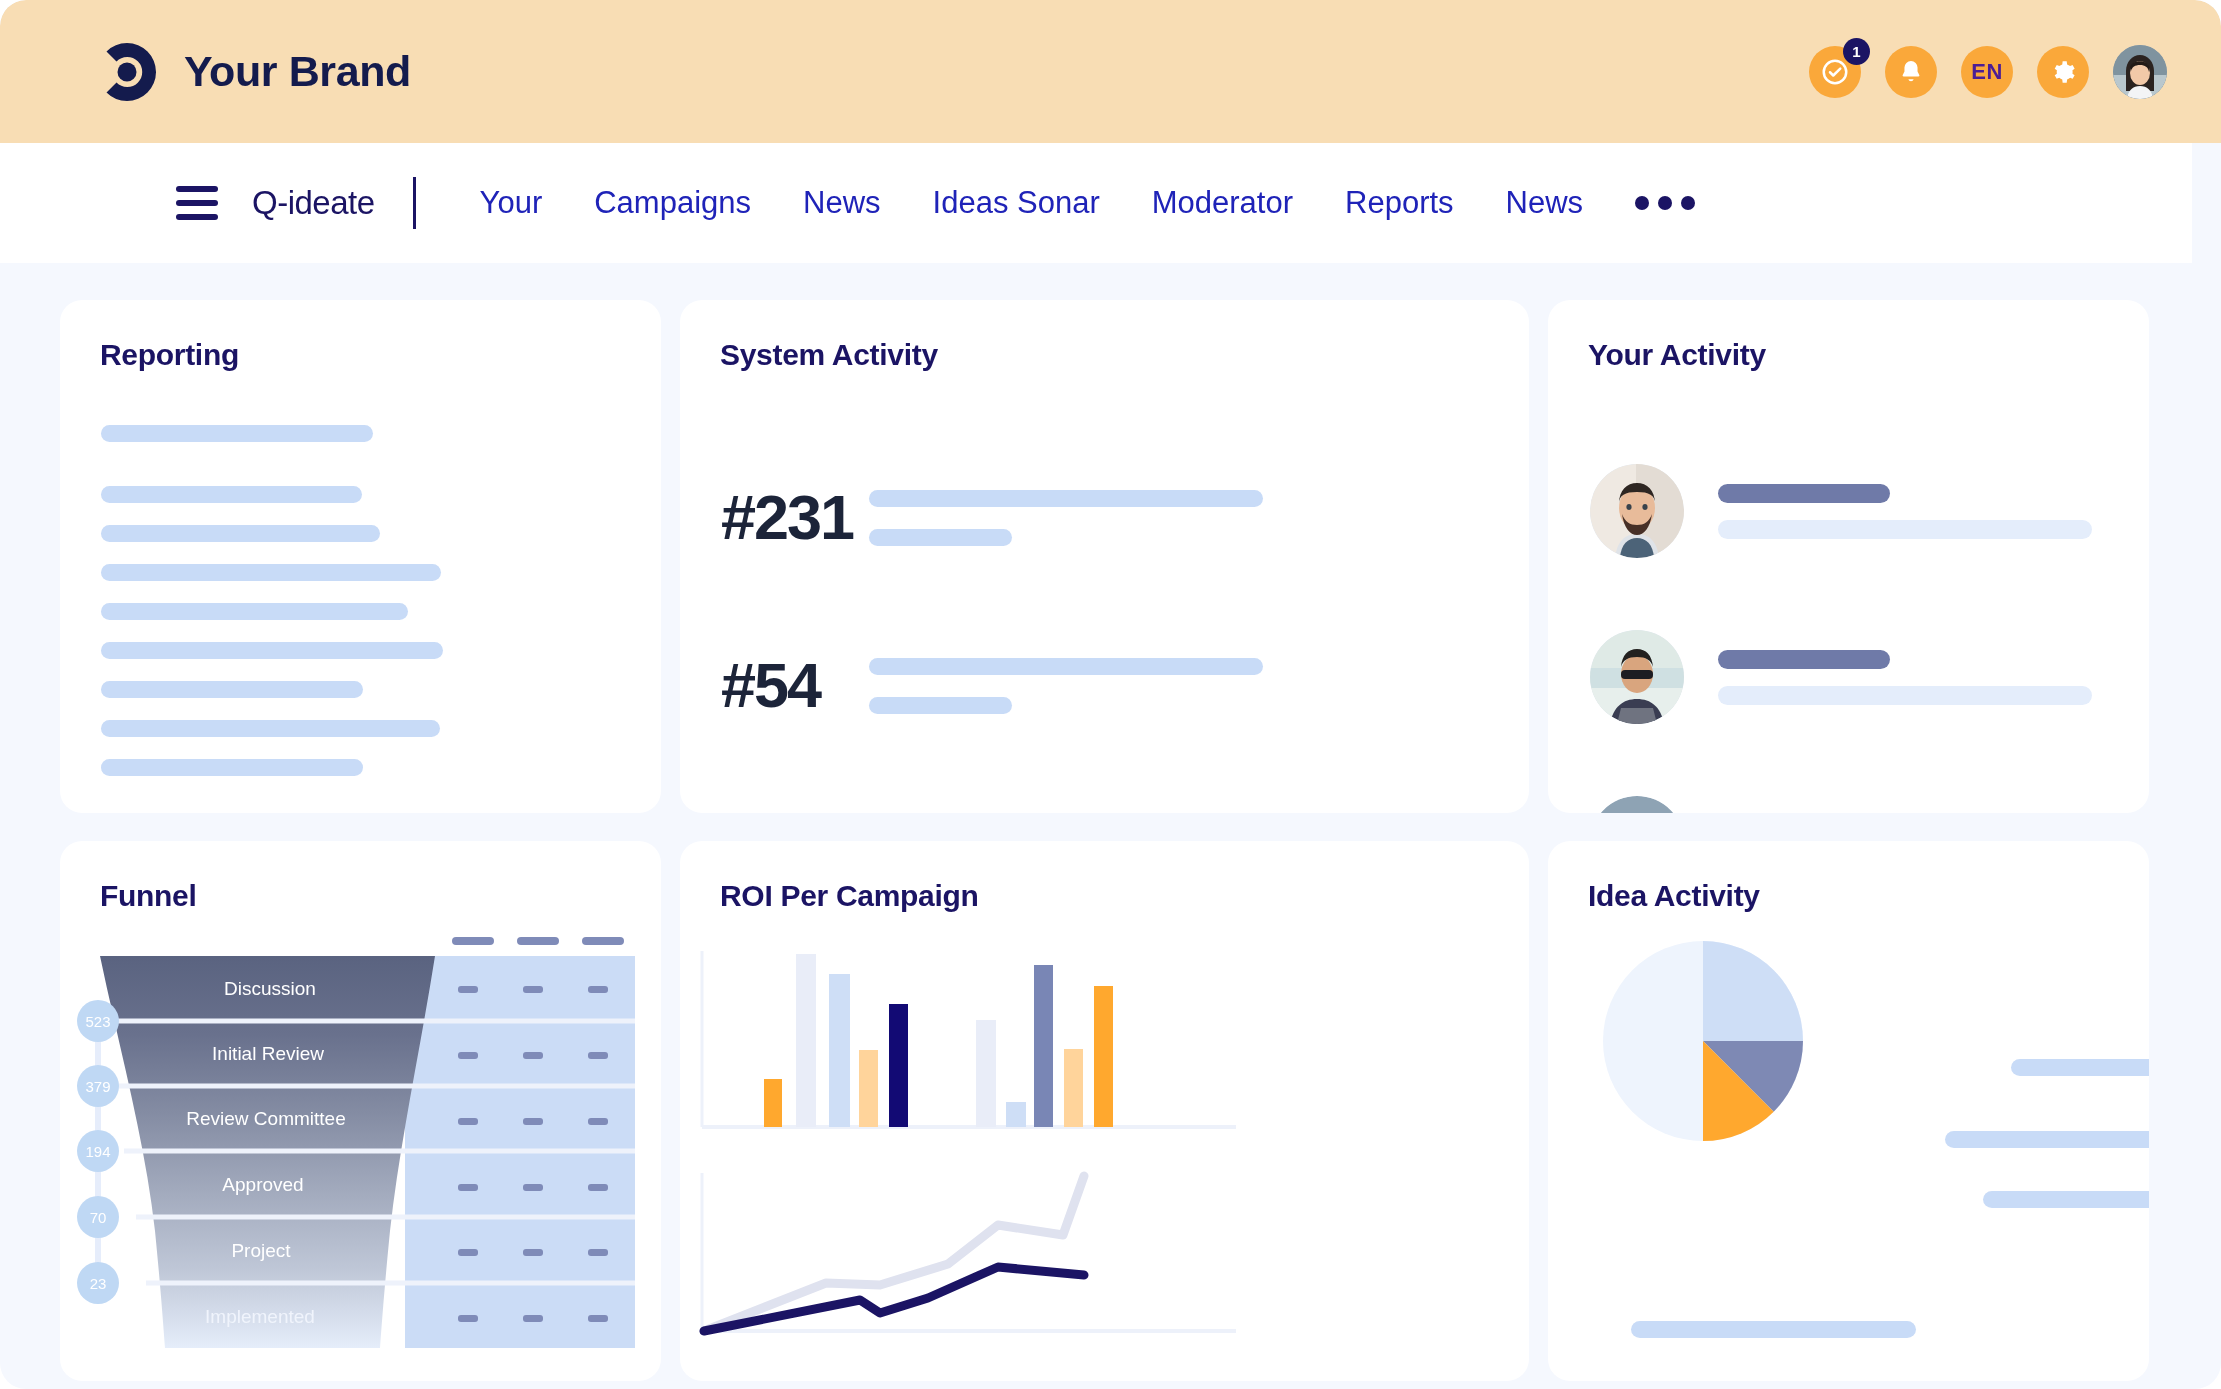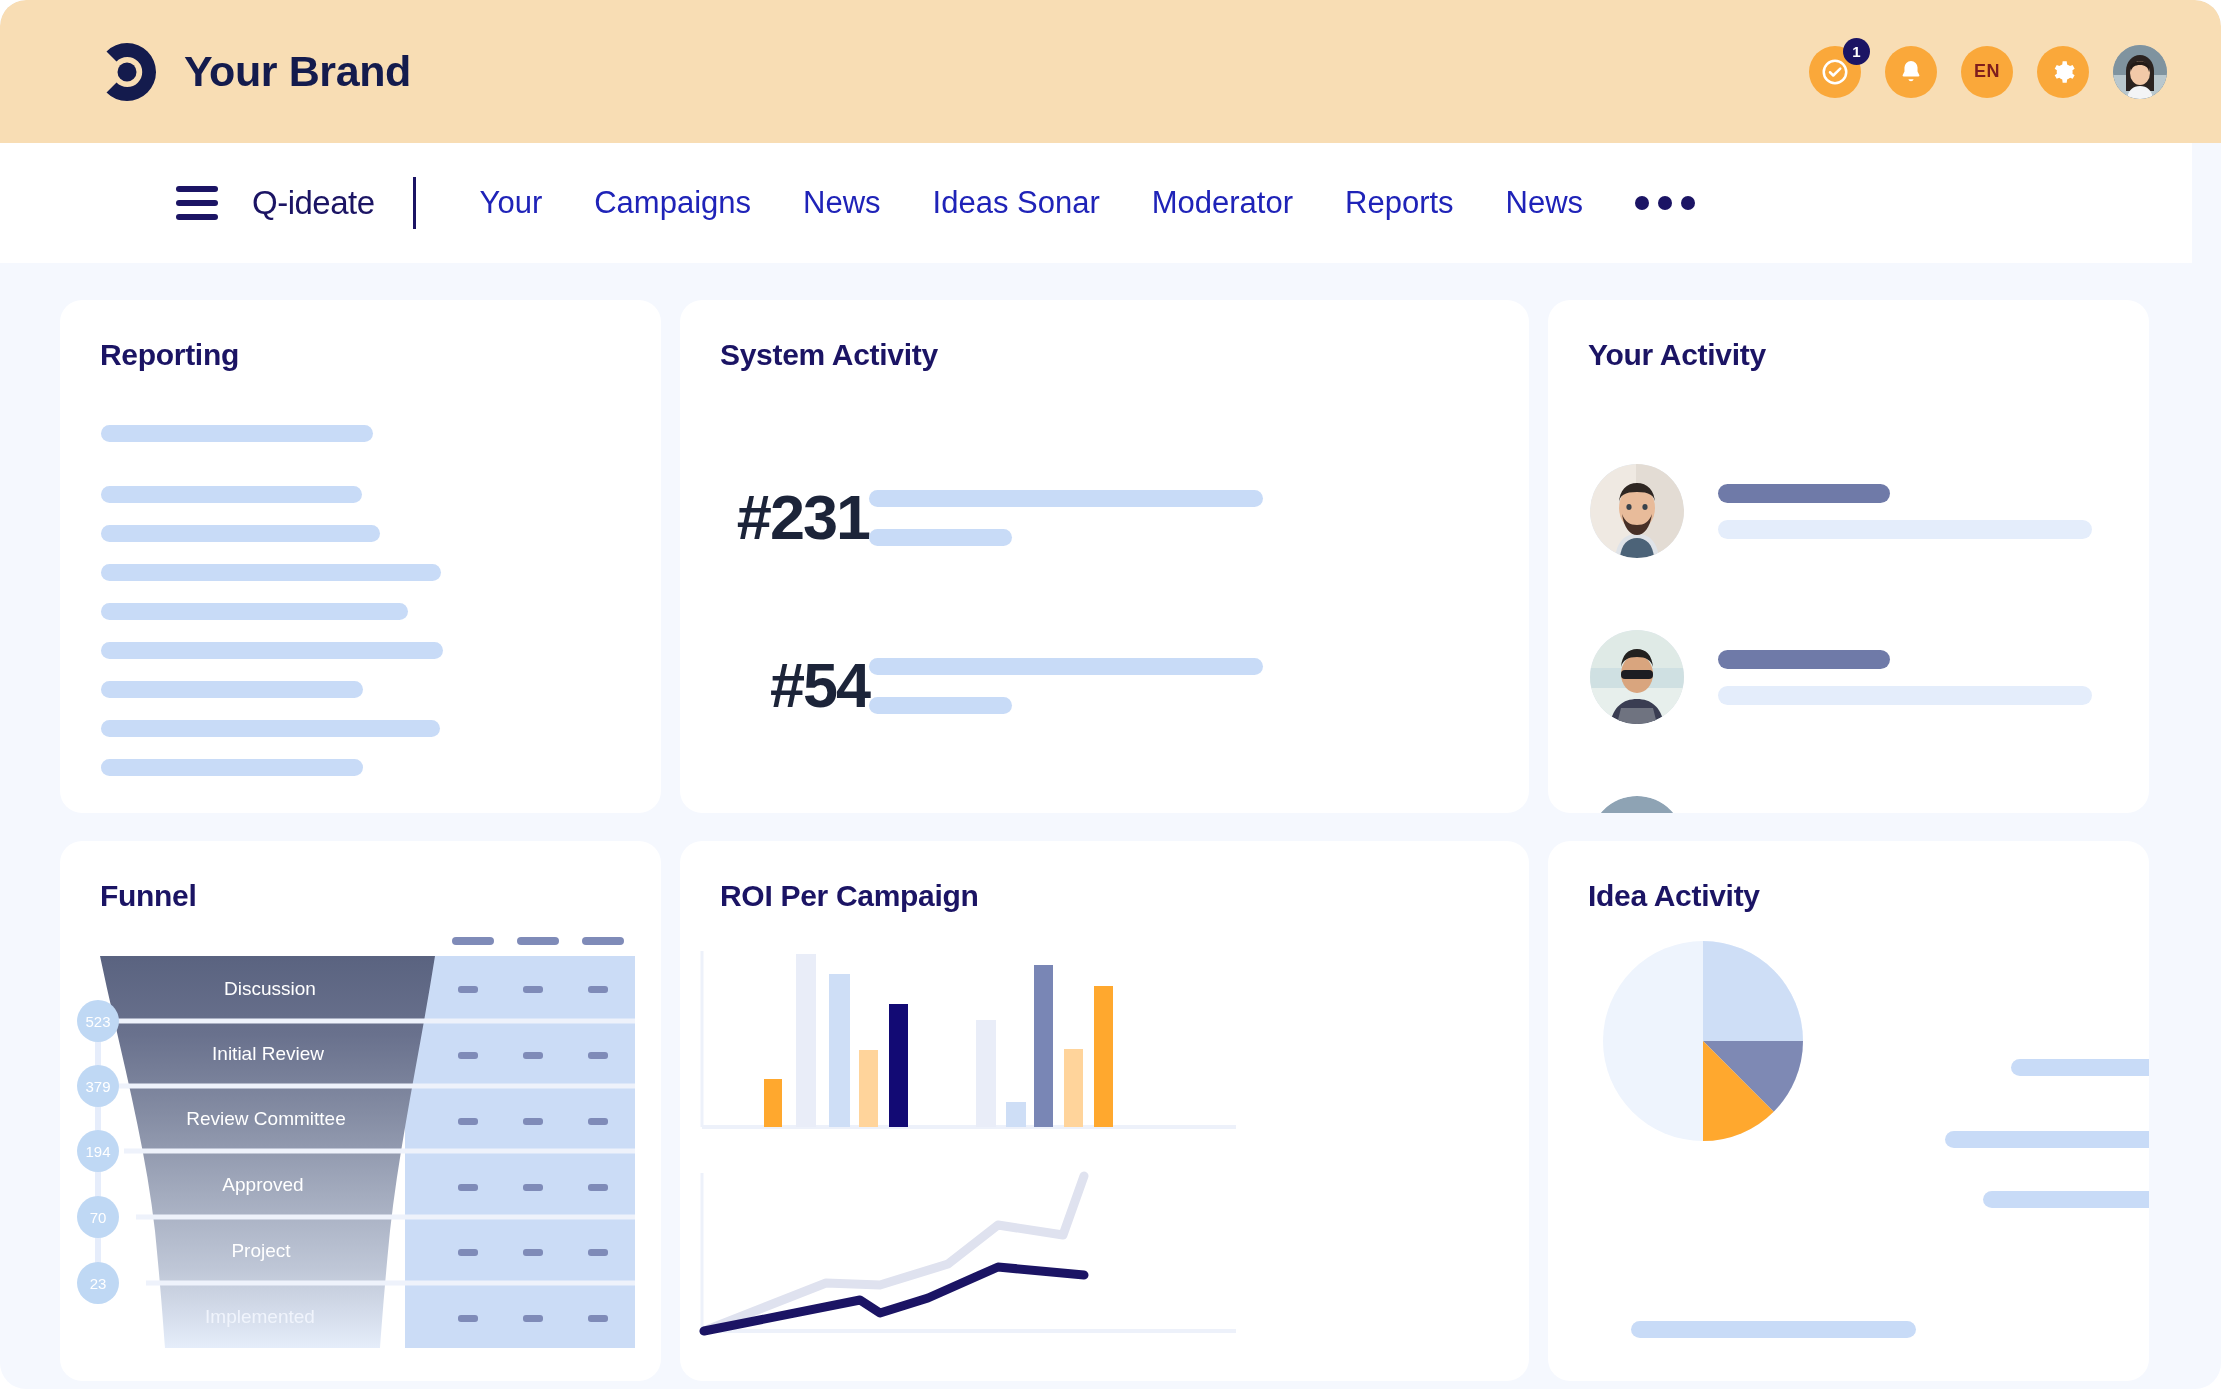--- a/index.html
+++ b/index.html
@@ -8,21 +8,20 @@
     background: #ffffff;
     font-family: "Liberation Sans", sans-serif;
     overflow: hidden;
   }
   .app {
     position: relative;
     width: 2221px; height: 1389px;
     background: #f5f8fe;
     border-radius: 26px;
     overflow: hidden;
-    text-align: right;
   }
 
   
   .brandbar {
     position: absolute; left: 0; top: 0;
     width: 2221px; height: 143px;
     background: #f8ddb4;
     display: flex; align-items: center;
     padding: 0 54px 0 96px;
     border-top-left-radius: 26px;
@@ -39,21 +38,21 @@
   }
   .hicon {
     position: relative;
     width: 52px; height: 52px; border-radius: 50%;
     background: #faa83a;
     display: flex; align-items: center; justify-content: center;
     color: #ffffff; cursor: pointer; flex: none;
   }
   .hicon svg { display: block; }
   .hicon .lang {
-    font-size: 18px; font-weight: 700; letter-spacing: 0.5px; color: #7f1d1d;
+    font-size: 22px; font-weight: 700; letter-spacing: 0.5px; color: #4c1d95;
   }
   .badge {
     position: absolute; top: -8px; right: -9px;
     min-width: 27px; height: 27px; padding: 0 6px;
     border-radius: 14px; background: #1b1464; color: #fff;
     font-size: 15px; font-weight: 700;
     display: flex; align-items: center; justify-content: center;
   }
   .avatar-top {
     width: 54px; height: 54px; border-radius: 50%;

